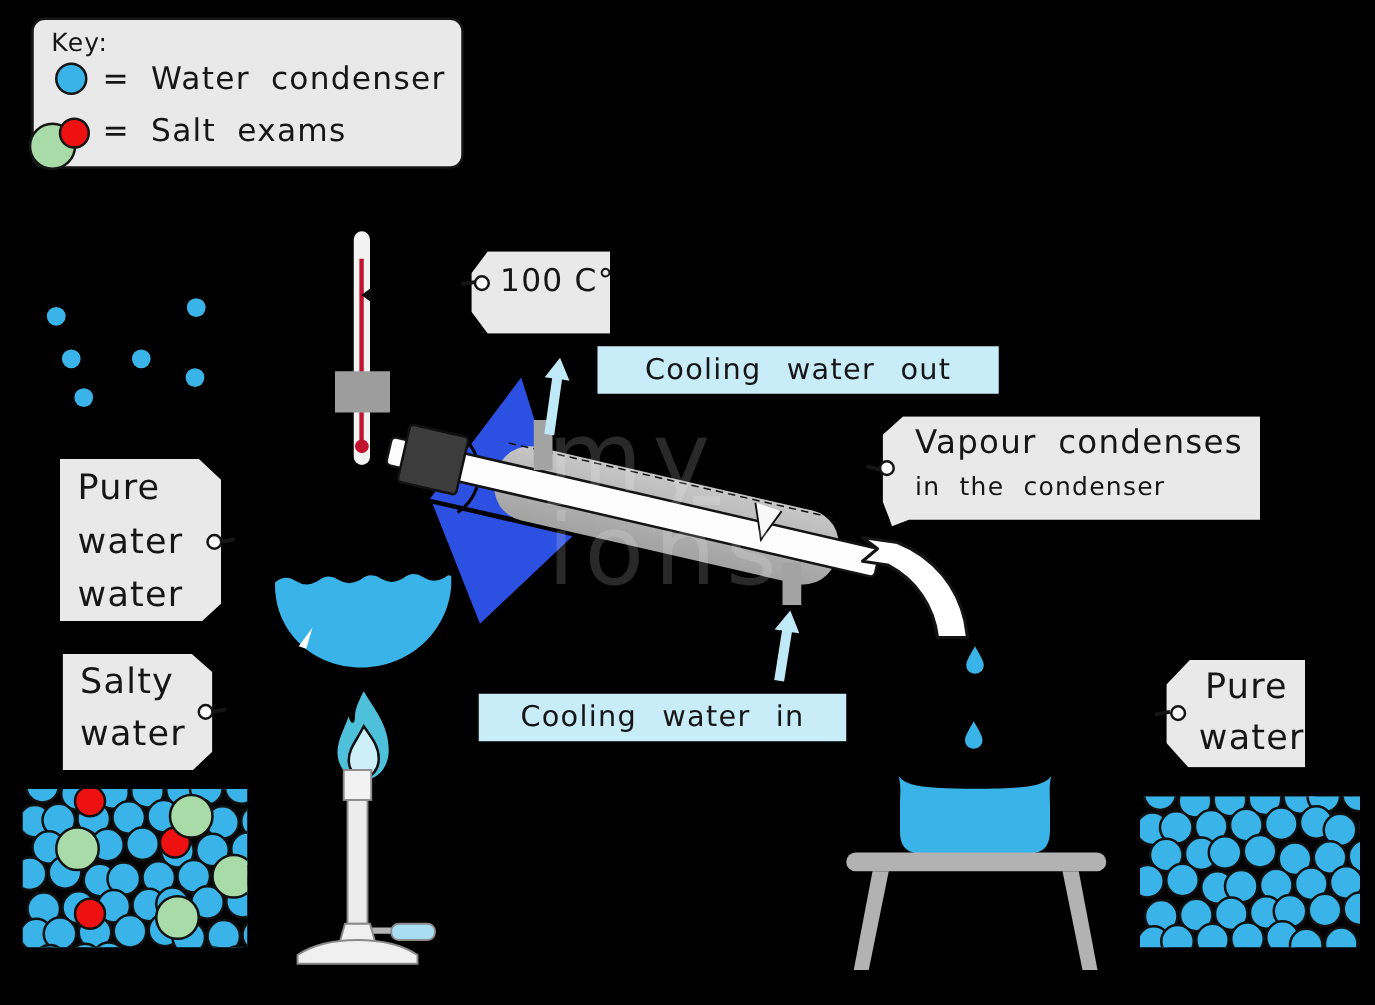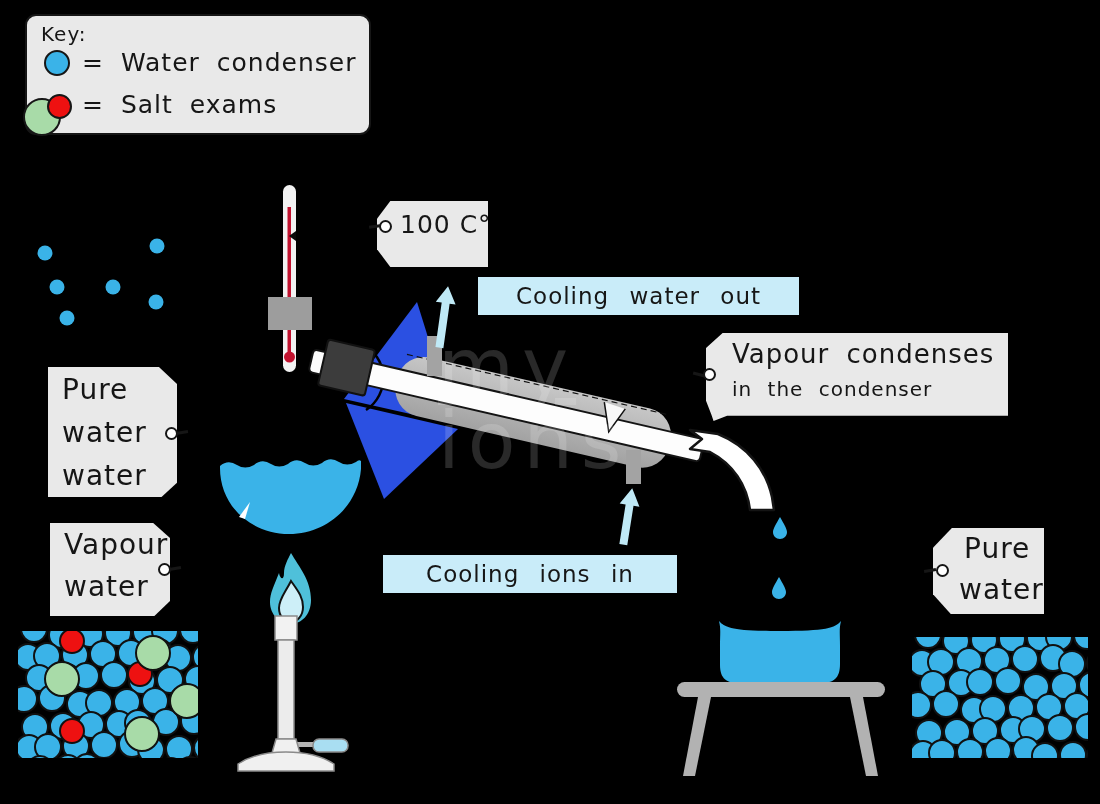--- a/index.html
+++ b/index.html
@@ -154,21 +154,21 @@
     <div class="tag-bg" style="clip-path:polygon(0 0,86% 0,100% 13%,100% 89%,88% 100%,0 100%);"></div>
     <div class="tag-text" style="left:14px;top:6px;">Pure</div>
     <div class="tag-text" style="left:14px;top:49px;">water</div>
     <div class="tag-text" style="left:14px;top:92px;">water</div>
     <span class="hole" style="left:117px;top:60px;"></span>
     <span class="tick" style="left:128px;top:64px;width:12px;transform:rotate(-10deg);"></span>
   </div>
 
   <div class="tag" style="left:50px;top:523px;width:120px;height:93px;">
     <div class="tag-bg" style="clip-path:polygon(0 0,86% 0,100% 16%,100% 84%,87% 100%,0 100%);"></div>
-    <div class="tag-text" style="left:14px;top:5px;">Vapour</div>
+    <div class="tag-text" style="left:14px;top:5px;">Salty</div>
     <div class="tag-text" style="left:14px;top:47px;">water</div>
     <span class="hole" style="left:108px;top:40px;"></span>
     <span class="tick" style="left:119px;top:44px;width:12px;transform:rotate(-10deg);"></span>
   </div>
 
   <div class="tag" style="left:706px;top:333px;width:302px;height:88px;text-decoration:underline;">
     <div class="tag-bg" style="clip-path:polygon(5.5% 0,100% 0,100% 94%,7% 94%,2.5% 100%,1.8% 93%,0 77%,0 17%);"></div>
     <div class="tag-text" style="left:26px;top:6px;font-size:26px;word-spacing:8px;">Vapour condenses</div>
     <div class="tag-text" style="left:26px;top:44px;font-size:20px;word-spacing:8px;">in the condenser</div>
     <span class="hole" style="left:-3px;top:35px;"></span>
@@ -177,21 +177,21 @@
 
   <div class="tag" style="left:933px;top:528px;width:111px;height:86px;">
     <div class="tag-bg" style="clip-path:polygon(17% 0,100% 0,100% 100%,16% 100%,0 77%,0 23%);"></div>
     <div class="tag-text" style="left:31px;top:4px;">Pure</div>
     <div class="tag-text" style="left:26px;top:45px;">water</div>
     <span class="hole" style="left:3px;top:36px;"></span>
     <span class="tick" style="left:-9px;top:41px;width:12px;transform:rotate(-10deg);"></span>
   </div>
 
   <div class="label-blue" style="left:478px;top:277px;width:321px;height:38px;">Cooling water out</div>
-  <div class="label-blue" style="left:383px;top:555px;width:294px;height:38px;">Cooling ions in</div>
+  <div class="label-blue" style="left:383px;top:555px;width:294px;height:38px;">Cooling water in</div>
 
   <div class="pbox" style="left:18px;top:631px;width:180px;height:127px;"><svg width="180" height="127">
         <circle cx="16" cy="-2" r="13" fill="#3ab3e8" stroke="#111" stroke-width="2"></circle>
         <circle cx="44" cy="4" r="13" fill="#3ab3e8" stroke="#111" stroke-width="2"></circle>
         <circle cx="72" cy="3" r="13" fill="#3ab3e8" stroke="#111" stroke-width="2"></circle>
         <circle cx="100" cy="2" r="13" fill="#3ab3e8" stroke="#111" stroke-width="2"></circle>
         <circle cx="128" cy="1" r="13" fill="#3ab3e8" stroke="#111" stroke-width="2"></circle>
         <circle cx="147" cy="0" r="13" fill="#3ab3e8" stroke="#111" stroke-width="2"></circle>
         <circle cx="175" cy="-1" r="13" fill="#3ab3e8" stroke="#111" stroke-width="2"></circle>
         <circle cx="203" cy="-2" r="13" fill="#3ab3e8" stroke="#111" stroke-width="2"></circle>

